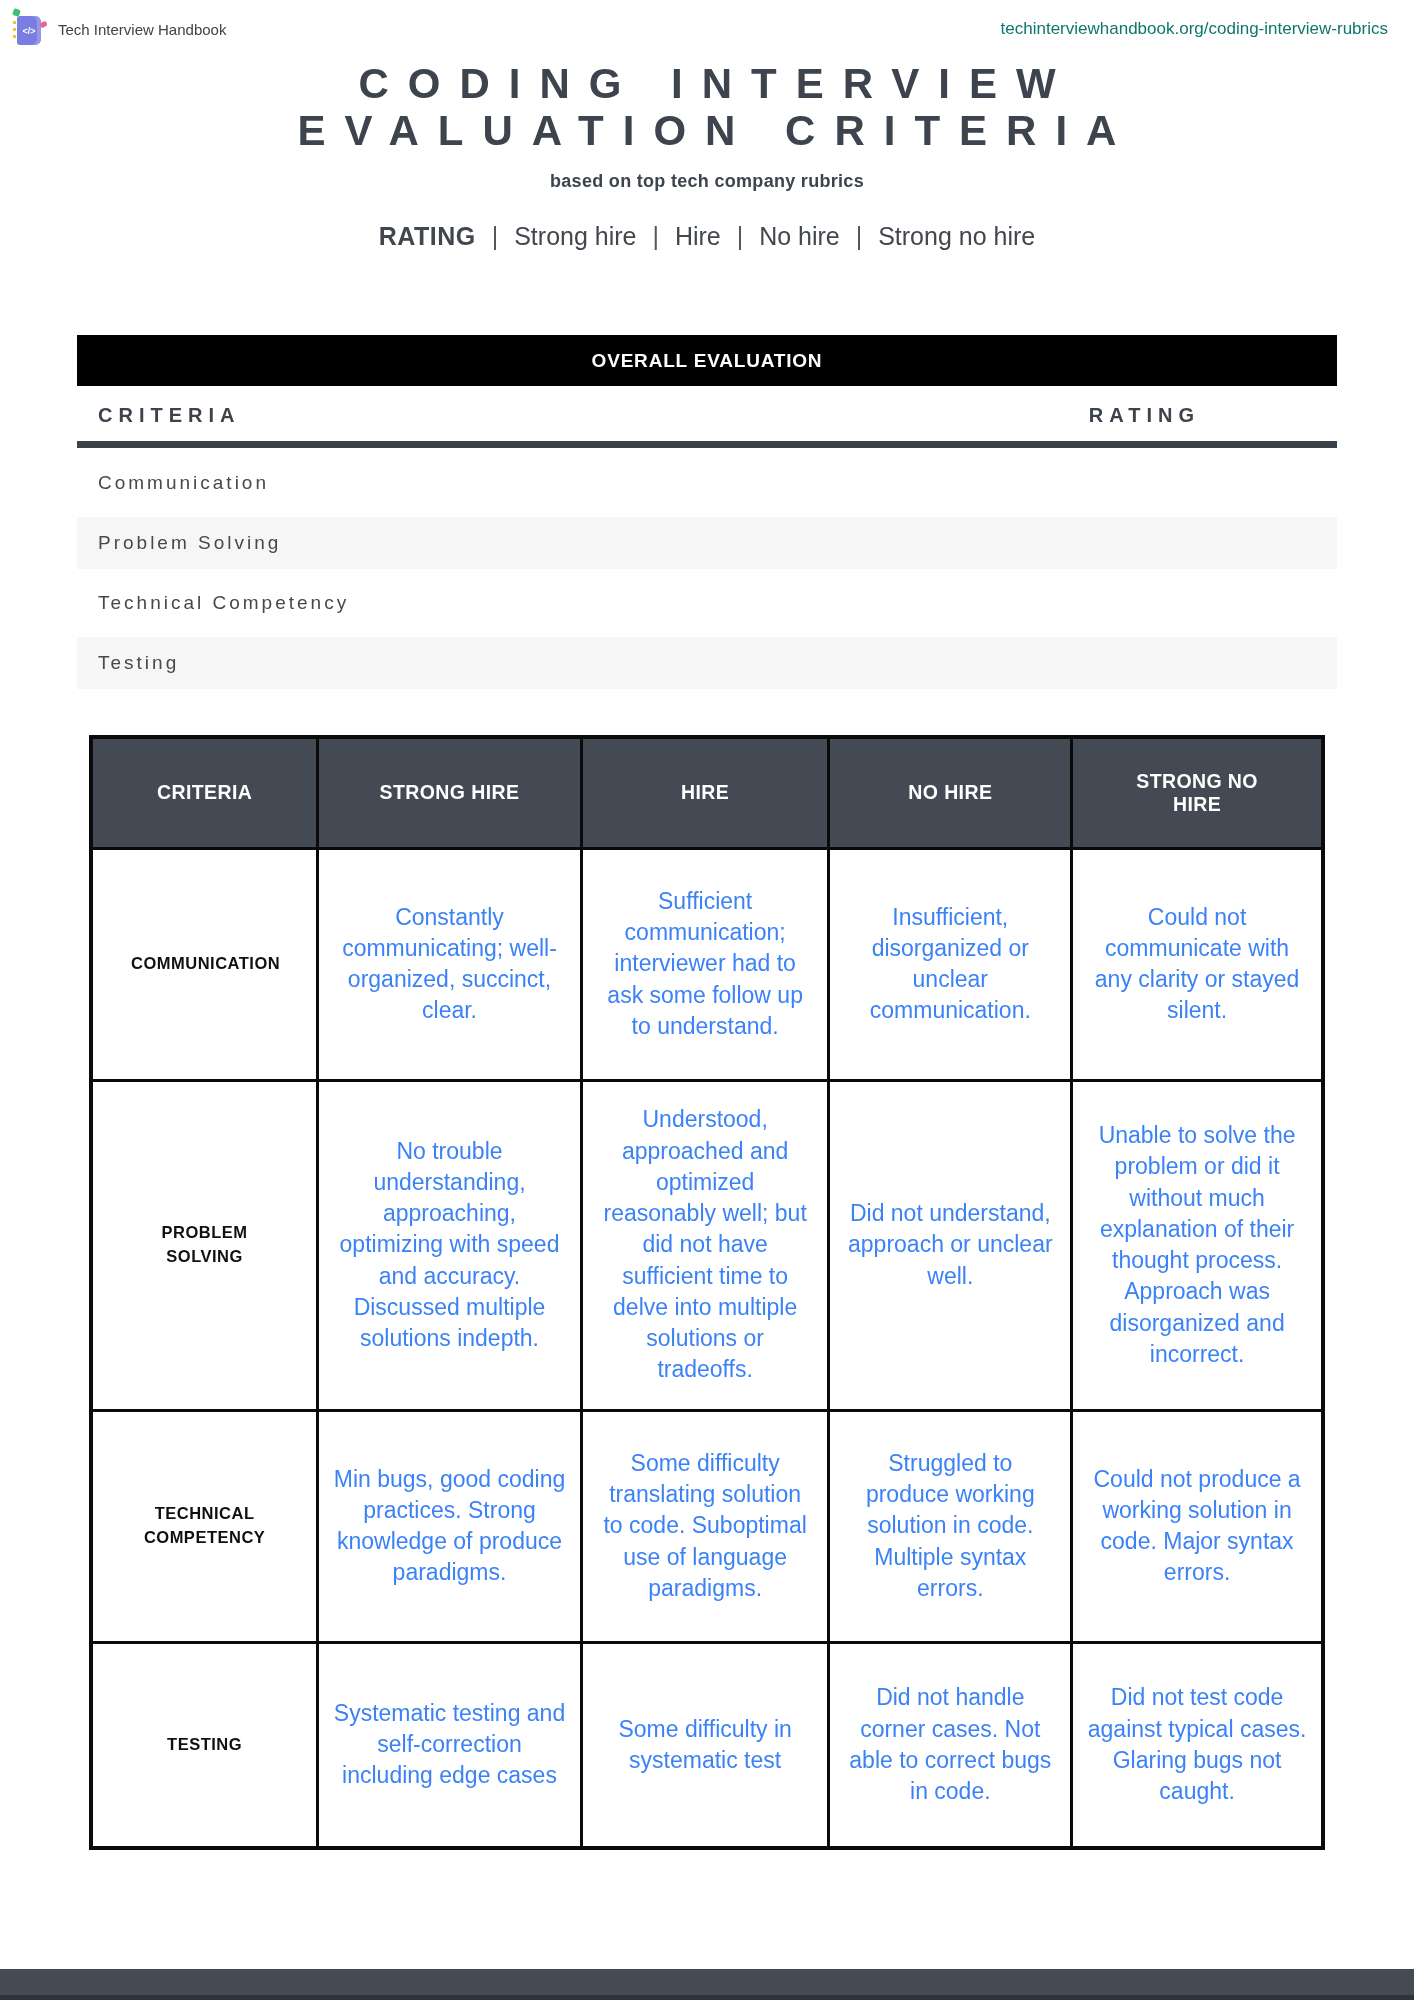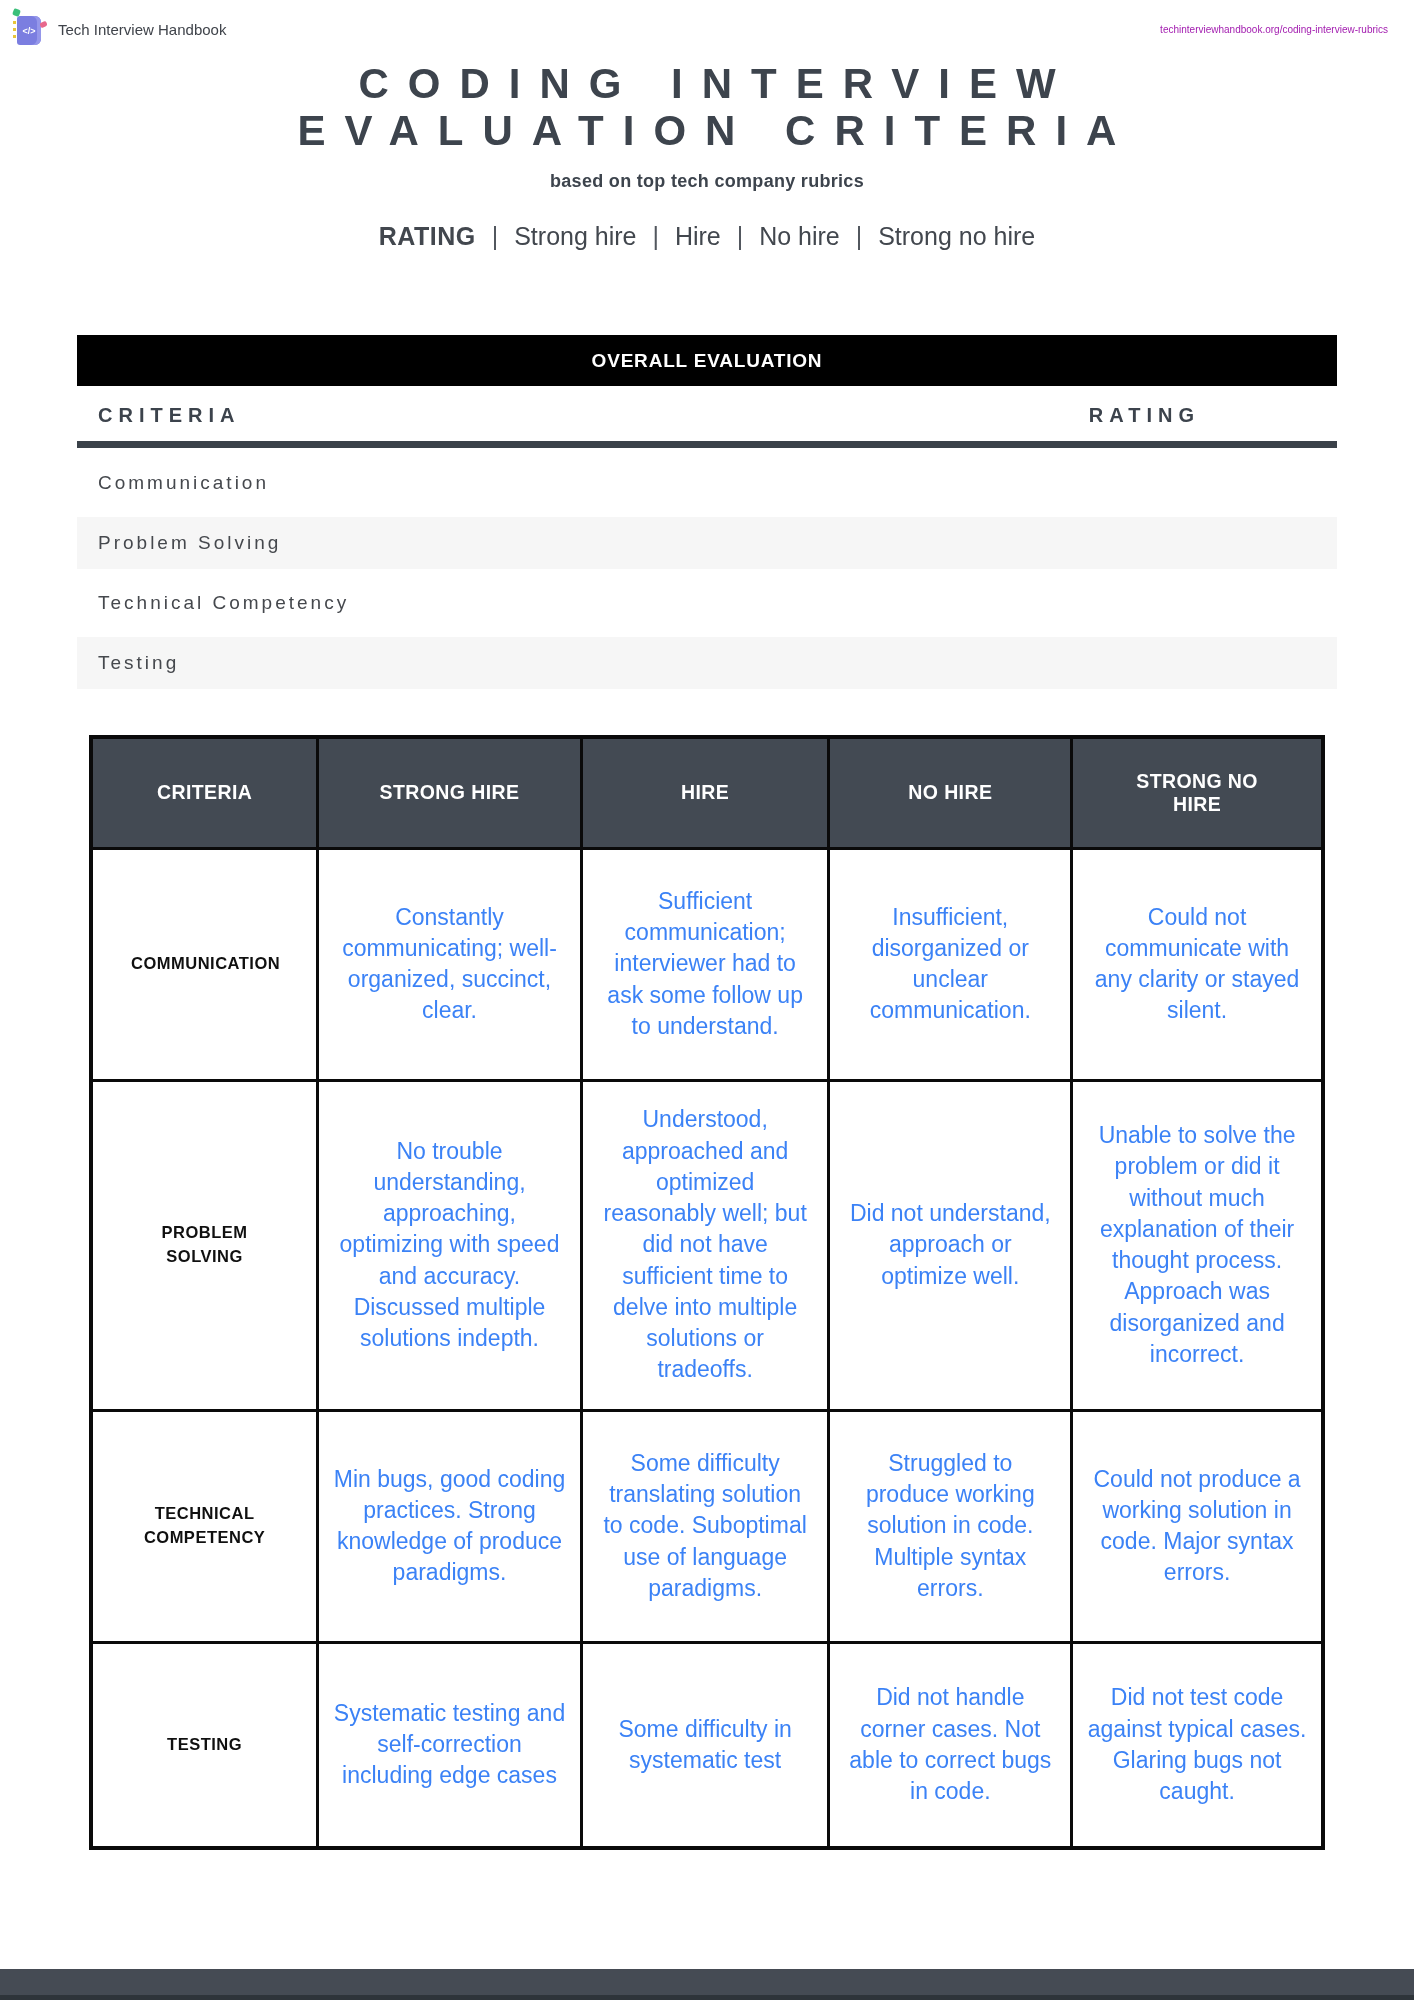--- a/index.html
+++ b/index.html
@@ -45,21 +45,21 @@
   }
   .logo .dot-pink {
     position: absolute; right: 1px; top: 13px; width: 7px; height: 5px;
     background: #e8688c; border-radius: 2px; transform: rotate(-25deg);
   }
   .logo .spine {
     position: absolute; left: 3px; top: 12px; width: 3px; height: 20px;
     background-image: repeating-linear-gradient(#e8c43b 0 3px, transparent 3px 7px);
   }
   .brand-name { font-size: 15px; color: #3f434a; }
-  .site-url { font-size: 10px; color: #a21caf; }
+  .site-url { font-size: 17px; color: #0f766e; }
 
   
   .title-block { text-align: center; margin-top: 14px; color: #3d444d; }
   .title-line {
     font-size: 42px; font-weight: bold; letter-spacing: 19px;
     line-height: 1.12;
     margin-right: -19px; 
   }
   .subtitle {
     margin-top: 17px;
@@ -238,21 +238,21 @@
         <td class="crit">COMMUNICATION</td>
         <td class="desc">Constantly communicating; well-organized, succinct, clear.</td>
         <td class="desc">Sufficient communication; interviewer had to ask some follow up to understand.</td>
         <td class="desc">Insufficient, disorganized or unclear communication.</td>
         <td class="desc">Could not communicate with any clarity or stayed silent.</td>
       </tr>
       <tr style="height:330px">
         <td class="crit">PROBLEM SOLVING</td>
         <td class="desc">No trouble understanding, approaching, optimizing with speed and accuracy. Discussed multiple solutions indepth.</td>
         <td class="desc">Understood, approached and optimized reasonably well; but did not have sufficient time to delve into multiple solutions or tradeoffs.</td>
-        <td class="desc">Did not understand, approach or optimize well.</td>
+        <td class="desc">Did not understand, approach or unclear well.</td>
         <td class="desc">Unable to solve the problem or did it without much explanation of their thought process. Approach was disorganized and incorrect.</td>
       </tr>
       <tr style="height:232px">
         <td class="crit">TECHNICAL COMPETENCY</td>
         <td class="desc">Min bugs, good coding practices. Strong knowledge of produce paradigms.</td>
         <td class="desc">Some difficulty translating solution to code. Suboptimal use of language paradigms.</td>
         <td class="desc">Struggled to produce working solution in code. Multiple syntax errors.</td>
         <td class="desc">Could not produce a working solution in code. Major syntax errors.</td>
       </tr>
       <tr style="height:206px">

